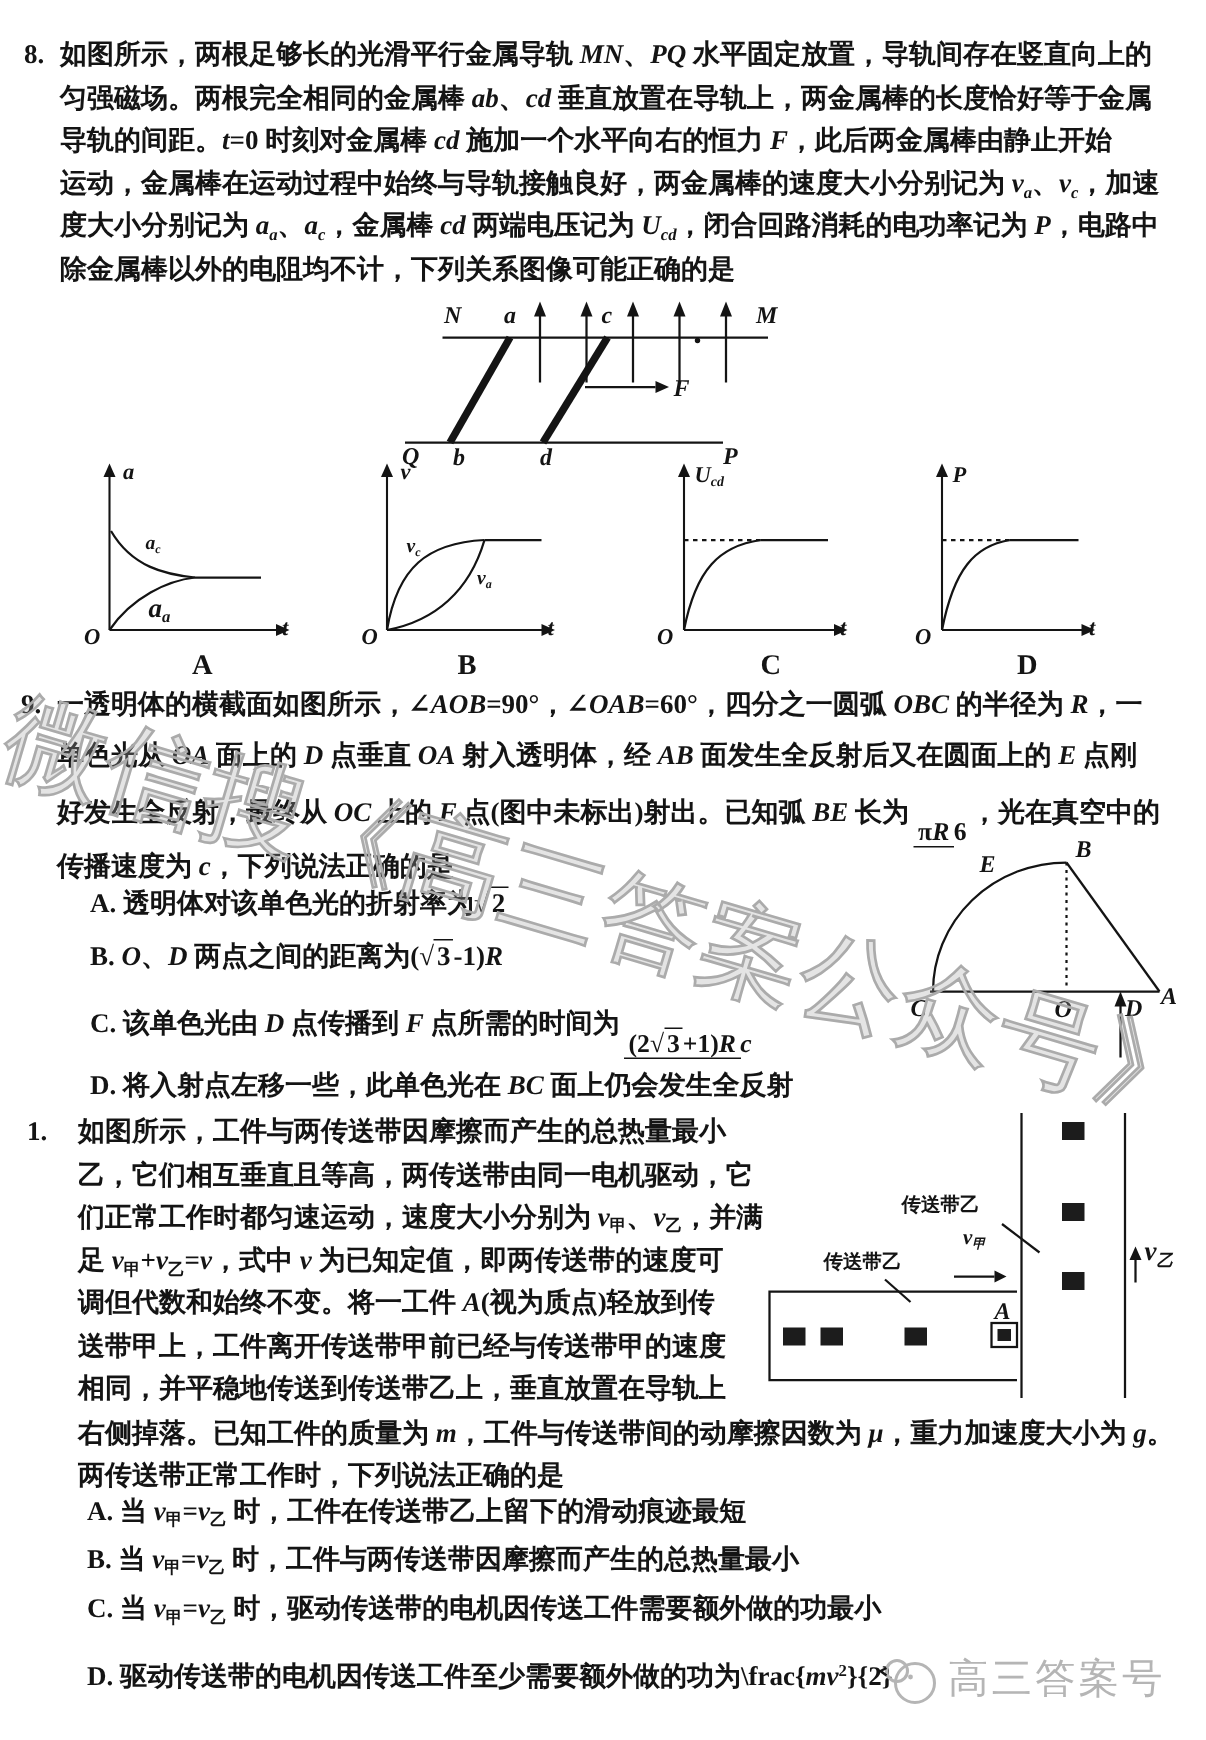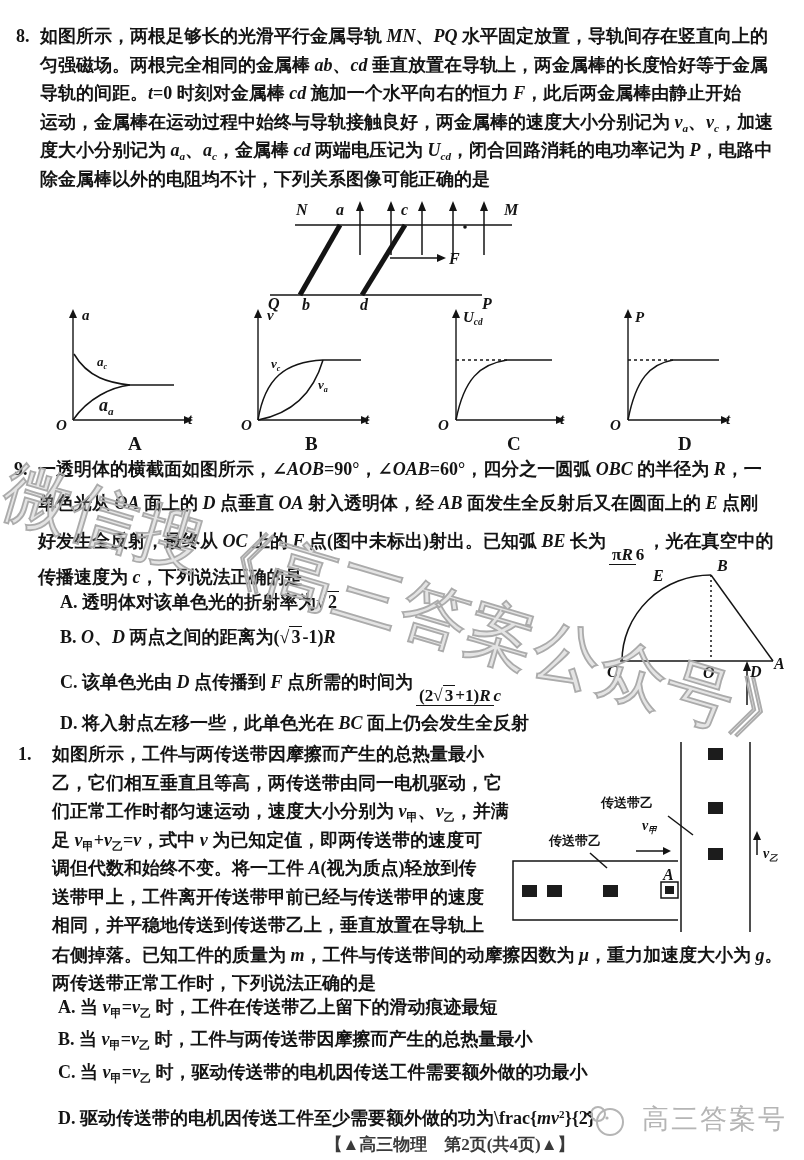--- a/index.html
+++ b/index.html
@@ -21,21 +21,21 @@
   .flabel{position:absolute;font-size:16px;font-style:italic;line-height:1}
   .cnlabel{position:absolute;font-size:13px;font-weight:700;line-height:1;font-style:normal;white-space:nowrap}
   .graph{position:absolute}
   .glabel{position:absolute;font-size:15px;font-style:italic;line-height:1;white-space:nowrap}
   .gcap{position:absolute;font-size:19px;font-style:normal;font-weight:600;line-height:1}
   .watermark{position:absolute;left:18px;top:446px;font-size:68px;letter-spacing:1px;white-space:nowrap;
              transform:rotate(16.5deg);transform-origin:0 0;color:rgba(165,165,165,0.30);
              -webkit-text-stroke:1.8px #ababab;pointer-events:none;font-weight:400;z-index:5}
   .footer-page{position:absolute;left:250px;top:1133px;width:400px;text-align:center;font-size:17px;color:#3a3a3a;white-space:nowrap}
   .footer-logo{position:absolute;left:586px;top:1098px;display:flex;align-items:center;color:#b5b5b5}
-  .footer-logo .logo-text{font-size:27px;letter-spacing:2px;margin-left:16px;font-weight:400;white-space:nowrap}
+  .footer-logo .logo-text{font-size:27px;letter-spacing:2px;margin-left:6px;font-weight:400;white-space:nowrap}
   svg line,svg path,svg polyline{stroke:#141414;fill:none}
   svg .thick{stroke-width:5px}
   svg .thin{stroke-width:1.5px}
   svg .axis{stroke-width:1.4px}
   svg .head{fill:#141414;stroke:none}
   svg text{font-family:"Liberation Serif","DejaVu Serif",serif;font-style:italic;font-size:16px;fill:#141414;stroke:none;font-weight:600}
 </style>
 </head>
 <body>
 
@@ -223,32 +223,31 @@
 
       <line class="thin" x1="131" y1="113" x2="158" y2="113"></line>
         <polygon class="head" points="158,109 158,117 166,113"></polygon>
 
       <line class="thin" x1="252" y1="117" x2="252" y2="100"></line>
         <polygon class="head" points="248,102 256,102 252,93"></polygon>
     </svg>
     <span class="cnlabel" style="left:96px;top:58px">传送带乙</span>
     <span class="cnlabel" style="left:44px;top:96px">传送带乙</span>
     <span class="flabel" style="left:137px;top:81px;font-size:14px"><i>v</i><sub>甲</sub></span>
-    <span class="flabel" style="left:258px;top:109px;font-size:14px"><i>v</i><sub>乙</sub></span>
+    <span class="flabel" style="left:258px;top:87px;font-size:18px"><i>v</i><sub>乙</sub></span>
     <span class="flabel" style="left:158px;top:129px"><i>A</i></span>
   </div>
 
   <section class="sec" style="top:992px;padding-left:58px">
     <div class="line" style="height:31px;line-height:31px"><span>A. 当 <i>v</i><sub>甲</sub>=<i>v</i><sub>乙</sub> 时，工件在传送带乙上留下的滑动痕迹最短</span></div>
     <div class="line" style="height:32px;line-height:32px"><span>B. 当 <i>v</i><sub>甲</sub>=<i>v</i><sub>乙</sub> 时，工件与两传送带因摩擦而产生的总热量最小</span></div>
     <div class="line" style="height:34px;line-height:34px"><span>C. 当 <i>v</i><sub>甲</sub>=<i>v</i><sub>乙</sub> 时，驱动传送带的电机因传送工件需要额外做的功最小</span></div>
     <div class="line" style="height:50px;line-height:50px"><span>D. 驱动传送带的电机因传送工件至少需要额外做的功为\frac{<i>mv</i><sup>2</sup>}{2}</span></div>
   </section>
 
-  <div class="footer-page">【▲高三物理　第2页(共4页)▲】</div>
   <div class="footer-logo">
     <svg width="40" height="42">
       <circle cx="24" cy="24" r="13" fill="none" stroke="#b5b5b5" stroke-width="2"></circle>
       <circle cx="12" cy="16" r="7" fill="none" stroke="#b5b5b5" stroke-width="2"></circle>
       <circle cx="21" cy="20" r="1.6" fill="#b5b5b5" stroke="none"></circle>
       <path d="M5,14 L1,16 L5,19" fill="none" stroke="#b5b5b5" stroke-width="1.6"></path>
     </svg>
     <span class="logo-text">高三答案号</span>
   </div>
 

